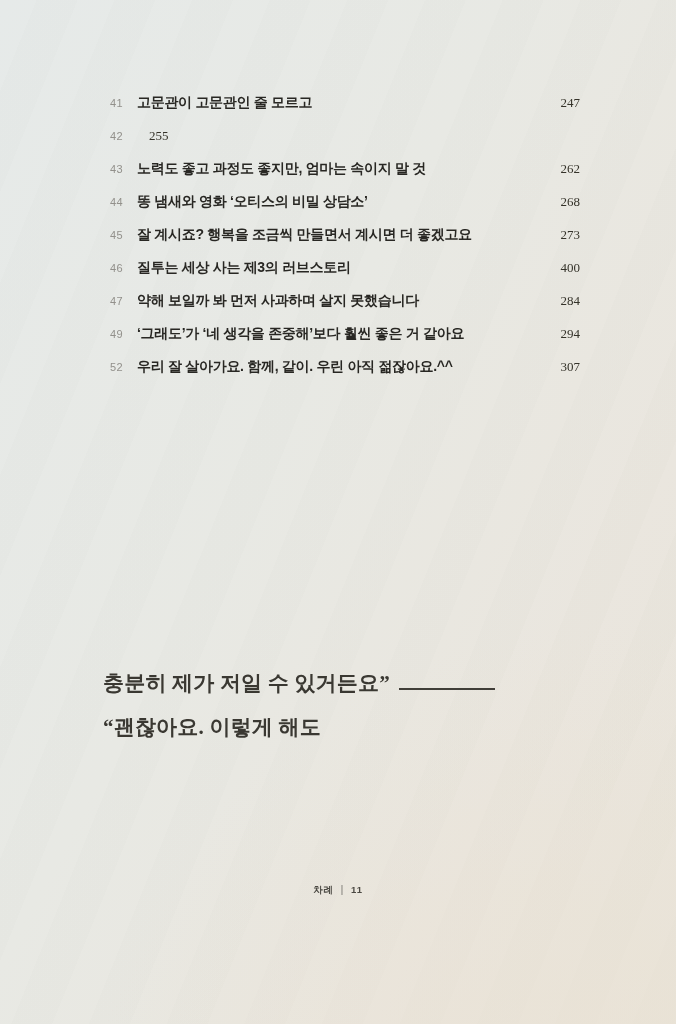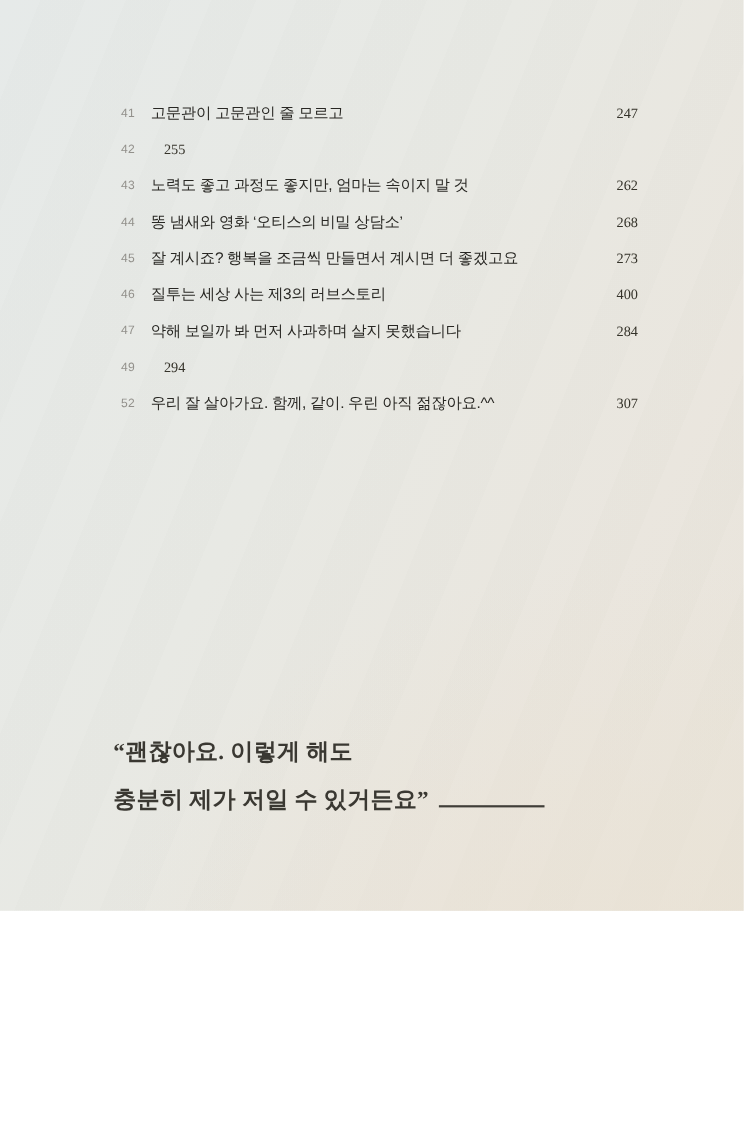--- a/index.html
+++ b/index.html
@@ -2,21 +2,21 @@
 <html><head>
 <meta charset="utf-8">
 <style>
   * { margin: 0; padding: 0; box-sizing: border-box; }
   html, body { width: 676px; height: 1024px; }
   body { font-family: "Liberation Sans", sans-serif; }
 
   .page {
     position: relative;
     width: 676px;
-    height: 828px;
+    height: 1024px;
     overflow: hidden;
     background:
       radial-gradient(130% 90% at 90% 115%, rgba(234,226,212,0.85) 0%, rgba(234,226,212,0) 60%),
       repeating-linear-gradient(112deg,
         rgba(255,255,255,0.015) 0 34px,
         rgba(170,175,168,0.03) 34px 72px),
       linear-gradient(118deg, #e6eae9 0%, #e8e9e4 42%, #eae6de 75%, #e9e4da 100%);
   }
 
   
@@ -34,21 +34,21 @@
   .toc-no {
     width: 27px;
     flex: 0 0 27px;
     font-size: 11px;
     color: #92908b;
     letter-spacing: 0.3px;
   }
   .toc-title {
     flex: 1 1 auto;
     font-size: 14px;
-    font-weight: 400;
+    font-weight: 700;
     color: #282723;
     letter-spacing: -0.3px;
     white-space: nowrap;
     overflow: hidden;
   }
   .toc-page {
     flex: 0 0 auto;
     font-family: "Liberation Serif", "DejaVu Serif", serif;
     font-size: 13px;
     color: #343229;
@@ -139,34 +139,35 @@
 
     <div class="toc-row">
       <span class="toc-no">47</span>
       <span class="toc-title">약해 보일까 봐 먼저 사과하며 살지 못했습니다</span>
       <span class="toc-page">284</span>
     </div>
 
 
     <div class="toc-row">
       <span class="toc-no">49</span>
+      <span class="toc-title">‘그래도’가 ‘네 생각을 존중해’보다 훨씬 좋은 거 같아요</span>
       <span class="toc-page">294</span>
     </div>
 
 
 
     <div class="toc-row">
       <span class="toc-no">52</span>
       <span class="toc-title">우리 잘 살아가요. 함께, 같이. 우린 아직 젊잖아요.^^</span>
       <span class="toc-page">307</span>
     </div>
   </div>
 
   <div class="quote">
+    <div><span>충분히 제가 저일 수 있거든요”</span><span class="blank-line"></span></div>
     <div>“괜찮아요. 이렇게 해도</div>
-    <div><span>충분히 제가 저일 수 있거든요”</span><span class="blank-line"></span></div>
   </div>
 
   <div class="footer">
     <span>차례</span><span class="sep">|</span><span>11</span>
   </div>
 
 </div>
 
 </body></html>

